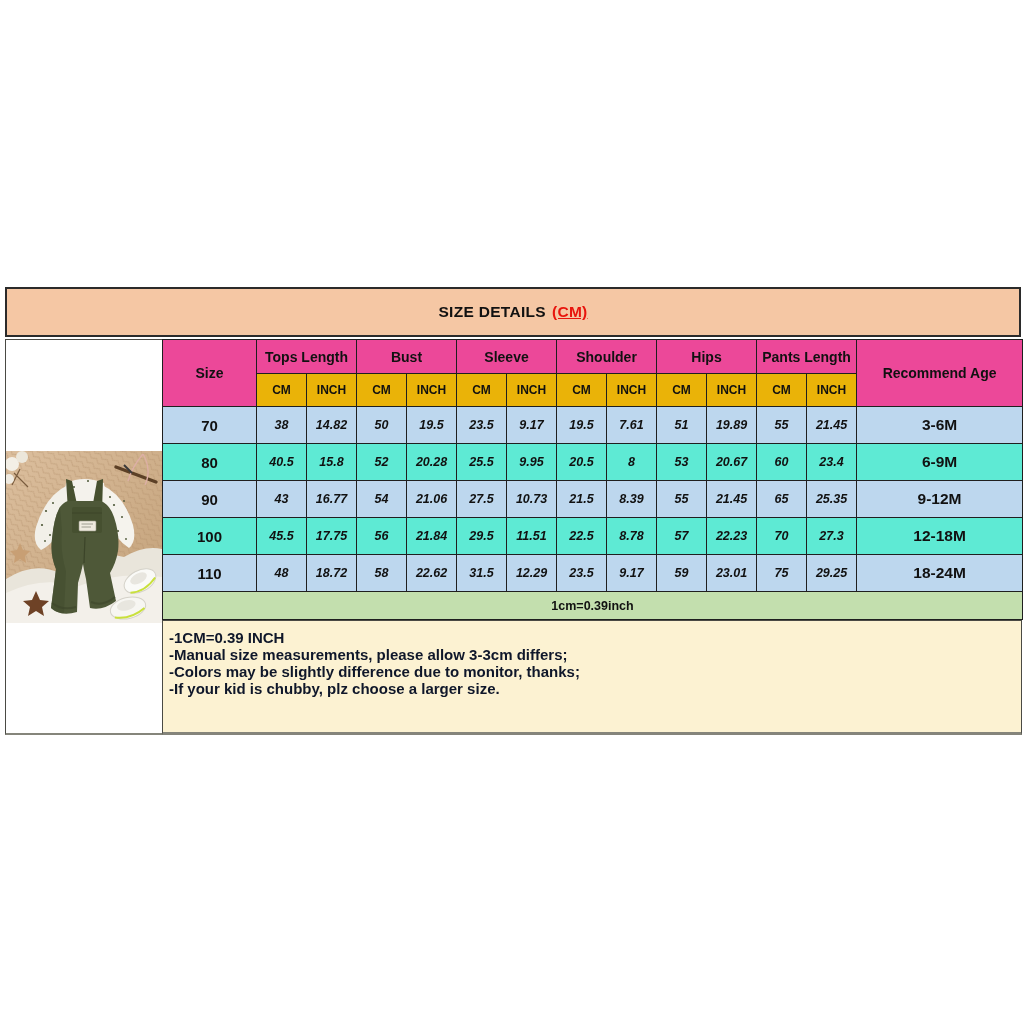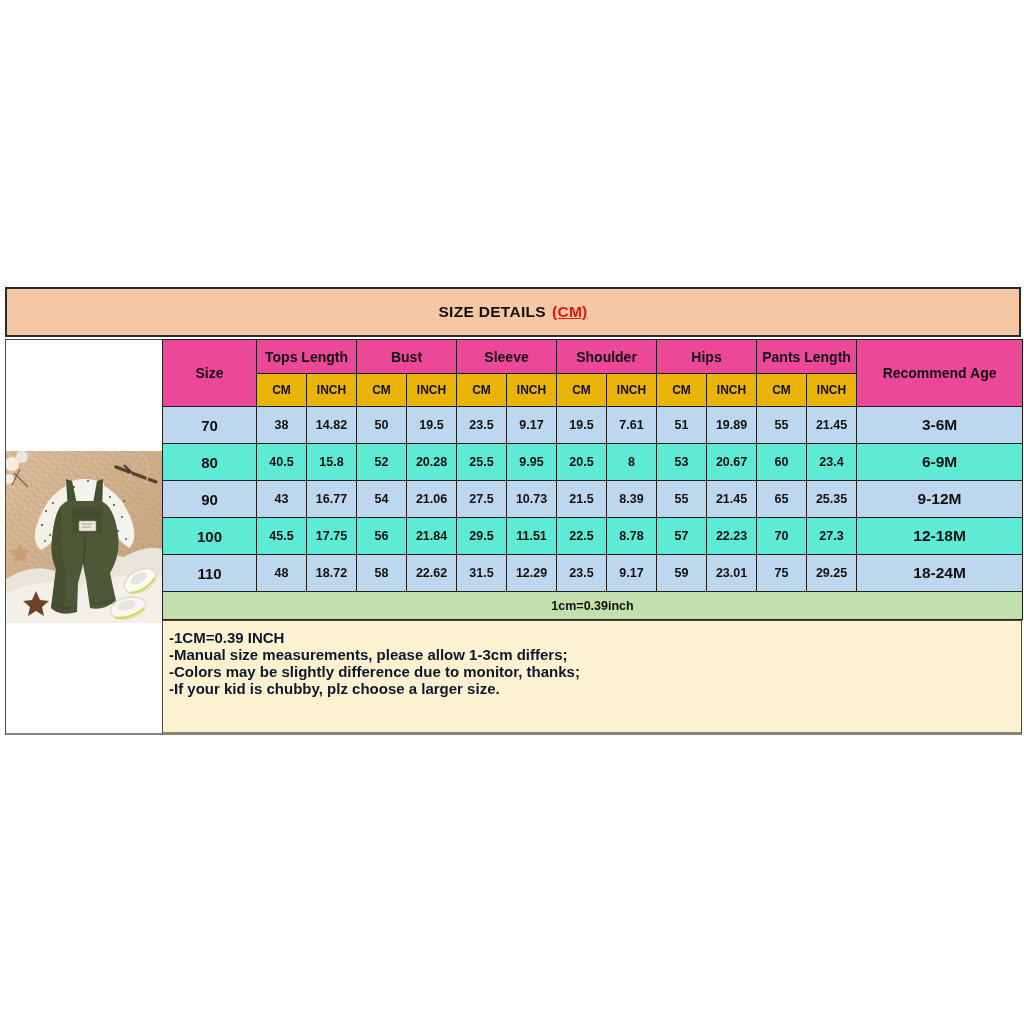--- a/index.html
+++ b/index.html
@@ -43,21 +43,21 @@
   .row-peach td { background:#5eead4; }
   tr.group-row   { height:34px; }
   tr.unit-row    { height:33px; }
   tr.data-row    { height:37px; }
   tr.footer-row  { height:28px; }
   th.corner-cell    { font-size:14px; }
   th.group-cell     { font-size:14px; }
   th.unit-cell      { background:#eab308; font-size:12px; }
   th.recommend-cell { font-size:14px; }
   td.size-cell  { font-size:15px; }
-  td.num-cell   { font-size:12.5px; }
+  td.num-cell   { font-size:12.5px;font-style:italic; }
   td.age-cell   { font-size:15.5px; }
   td.footer-cell { background:#C3DFAE; font-size:12.5px; }
 
   
   .note-box {
     position:absolute; left:162px; top:620px; width:860px; height:115px;
     background:#FCF2D2; border:1px solid #4a4a44; border-bottom:3px solid #85857b;
     padding:8px 0 0 6px; line-height:17px;
   }
   .note-title { color:#E8150D; font-size:13.5px; margin-bottom:2px; }
@@ -294,18 +294,18 @@
       <tfoot>
         <tr class="footer-row">
           <td colspan="14" class="footer-cell">1cm=0.39inch</td>
         </tr>
       </tfoot>
     </table>
   </div>
 
   <div class="note-box">
     <div class="note-line">-1CM=0.39 INCH</div>
-    <div class="note-line">-Manual size measurements, please allow 1-3cm differs;</div>
+    <div class="note-line">-Manual size measurements, please allow 3-3cm differs;</div>
     <div class="note-line">-Colors may be slightly difference due to monitor, thanks;</div>
     <div class="note-line">-If your kid is chubby, plz choose a larger size.</div>
   </div>
 
 </div>
 
 </body></html>

